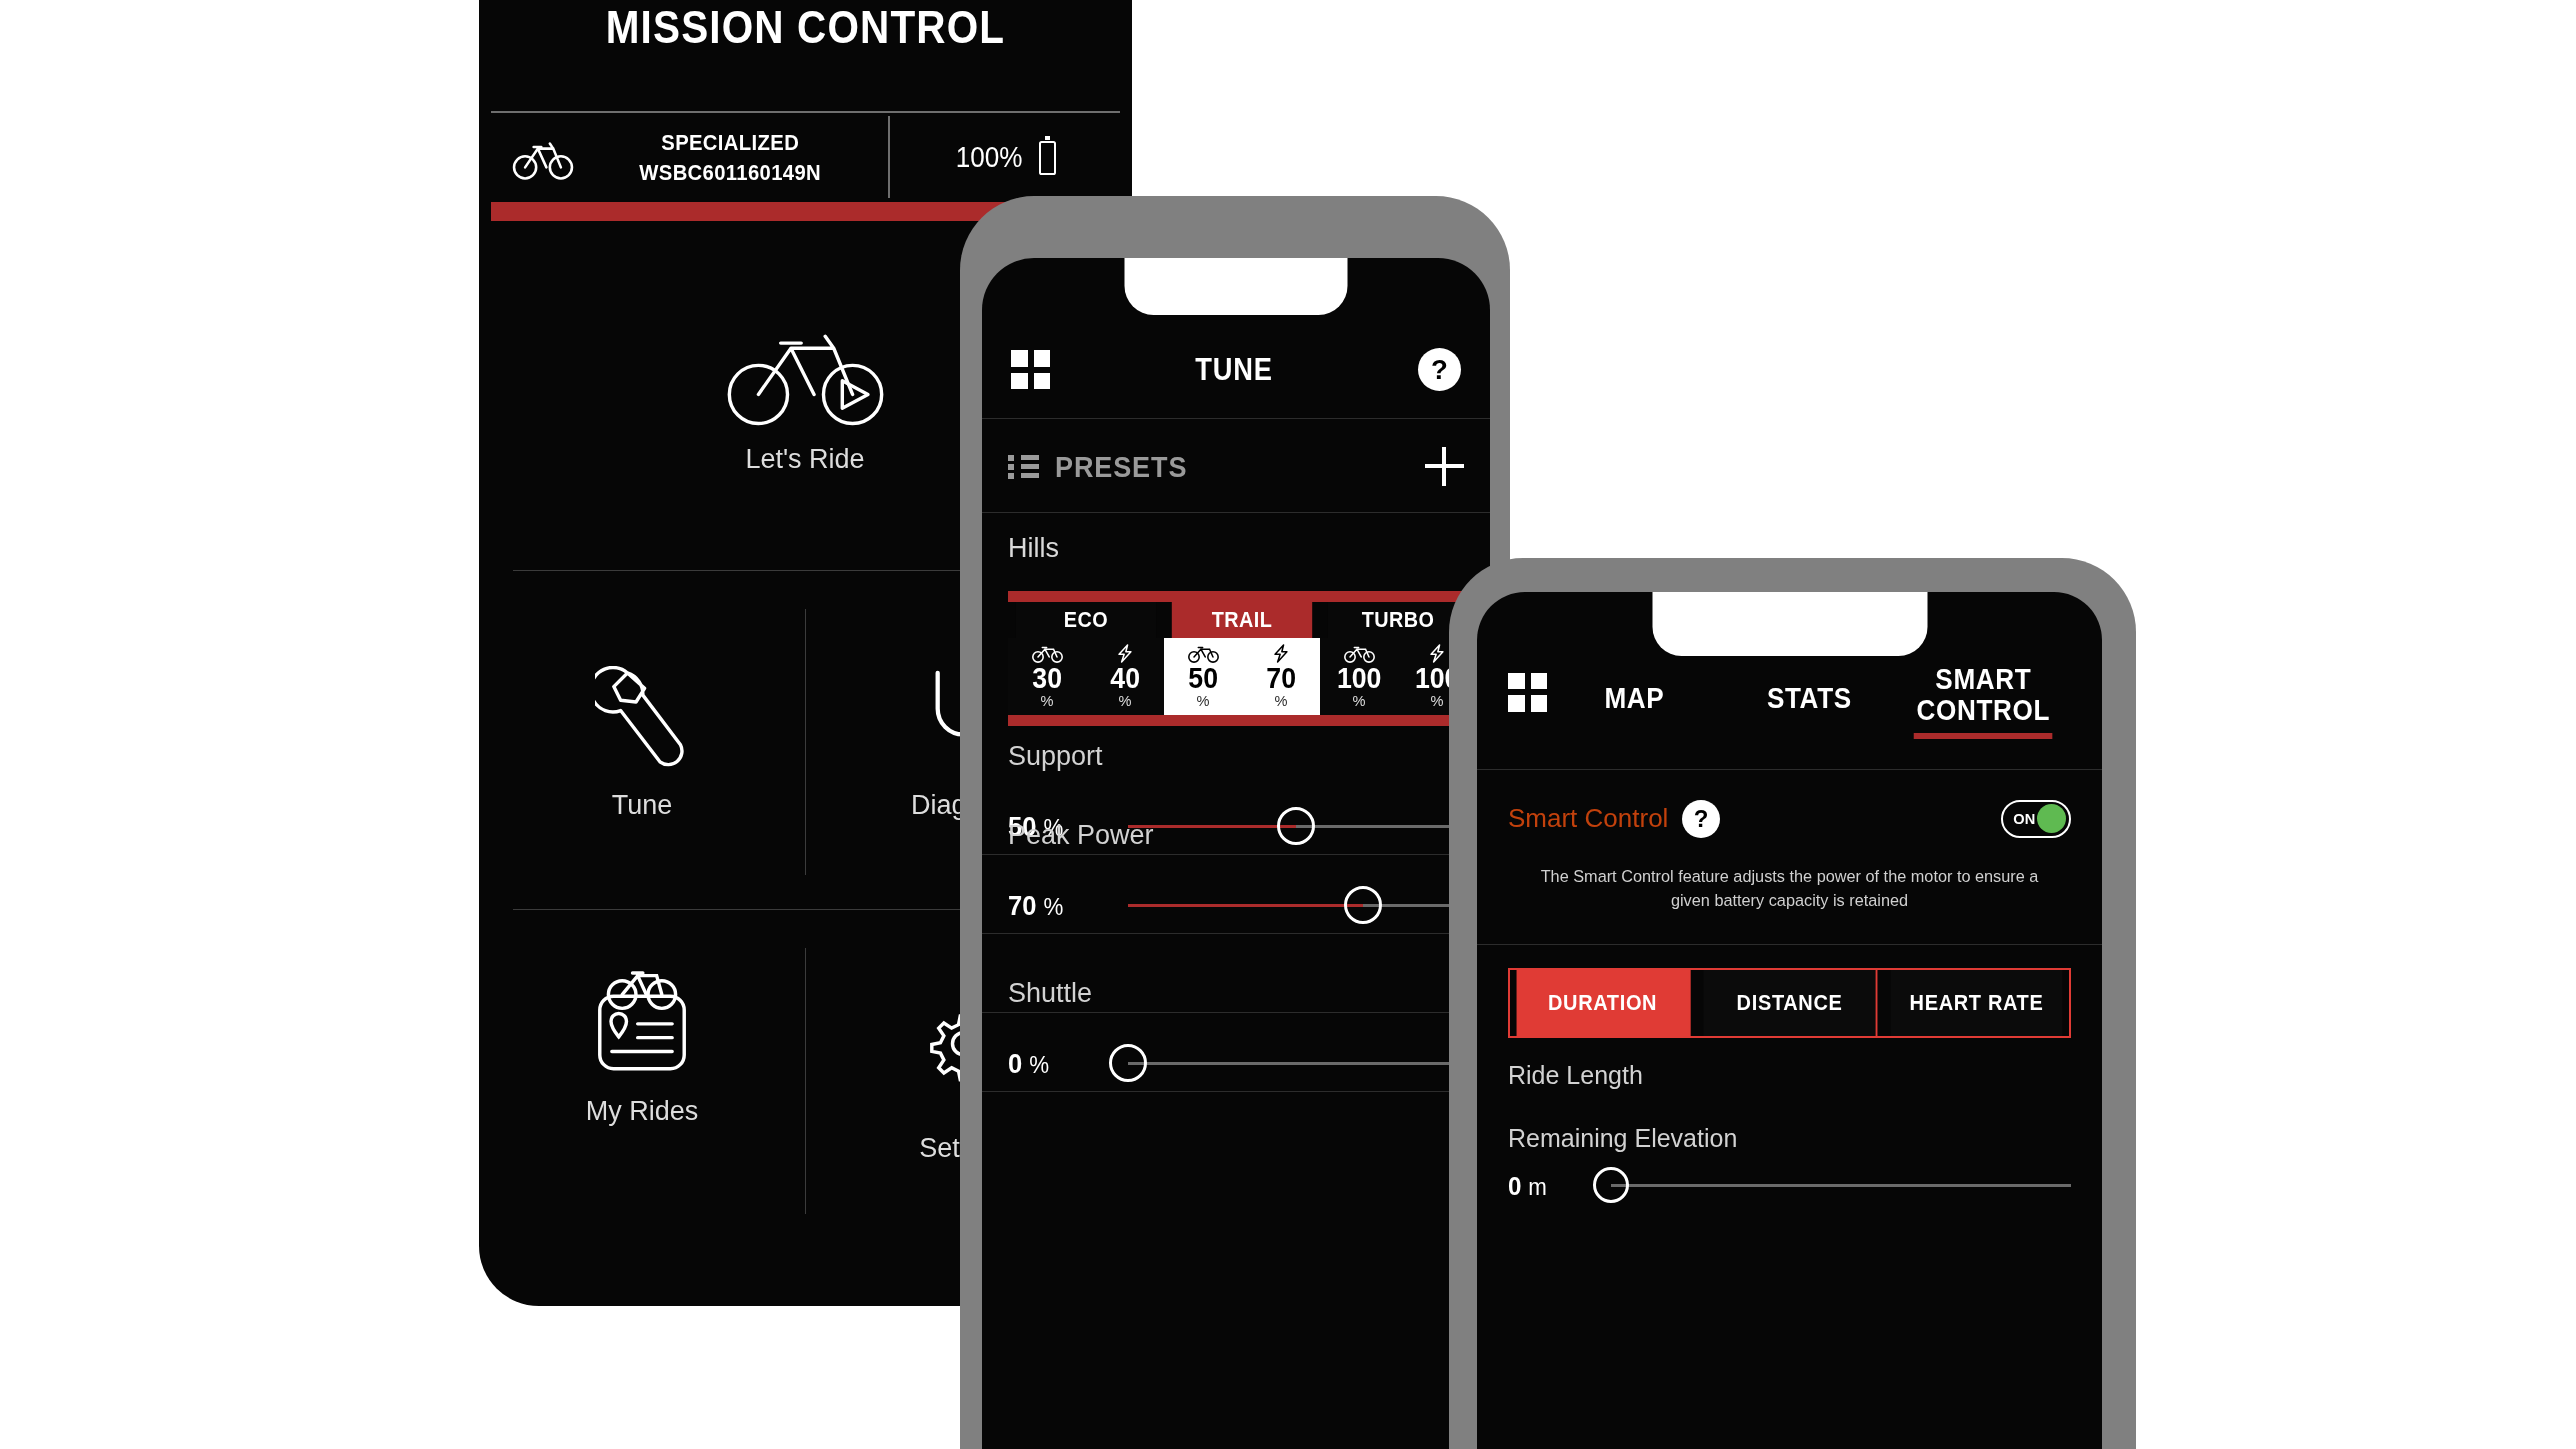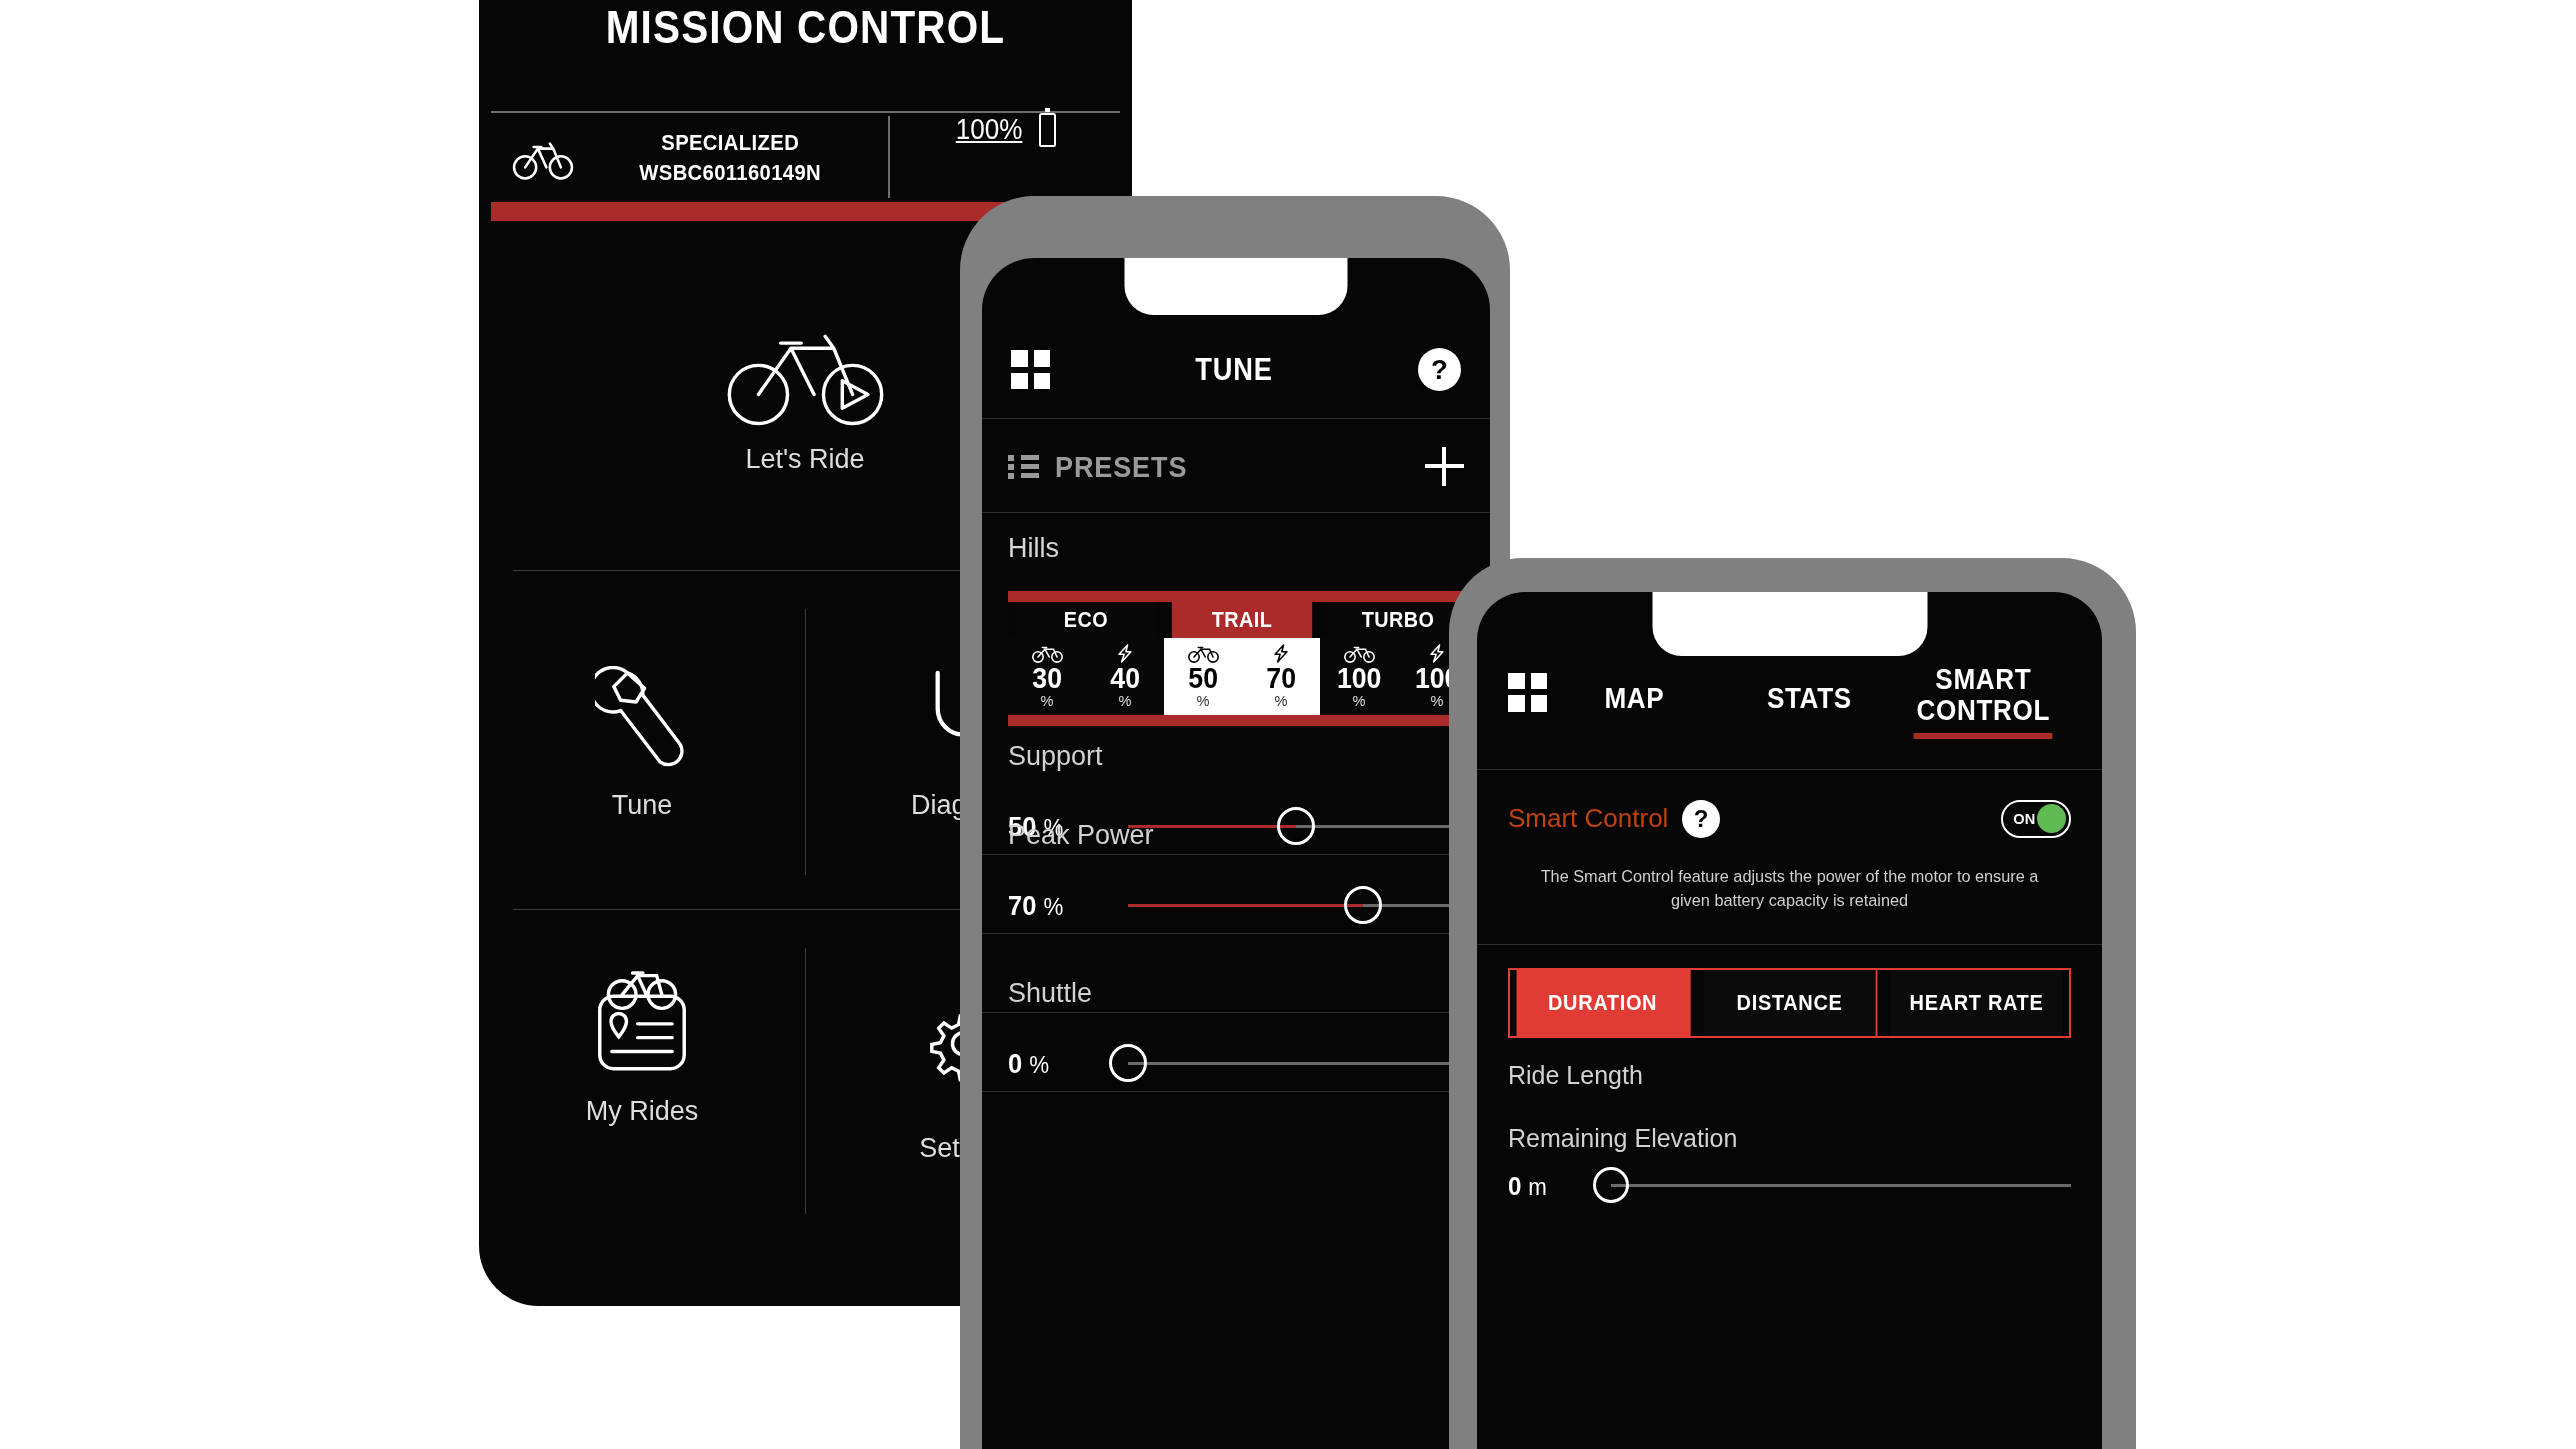--- a/index.html
+++ b/index.html
@@ -23,21 +23,21 @@
   }
   .mc-divider { position:absolute; left:12px; top:163px; width:629px; height:1.7px; background:#6e6e6e; }
   .mc-bikebar { position:absolute; left:12px; top:165px; width:629px; height:65px; }
   .mc-bike-left { position:absolute; left:0; top:0; width:395px; height:89px; display:flex; align-items:center; }
   .mc-bike-icon { width:62px; height:46px; margin-left:20.6px; flex:none; }
   .mc-bike-text { flex:1; text-align:center; color:#fff; line-height:1.35;
       font-family:"Liberation Sans Narrow","Liberation Sans",sans-serif;
       font-size:22px; font-weight:bold; letter-spacing:0.4px; transform:scaleX(.92);}
   .mc-vline { position:absolute; left:397px; top:3.4px; width:1.7px; height:82px; background:#6e6e6e; }
   .mc-batt { position:absolute; left:398px; top:0; width:230px; height:89px;
-      display:flex; justify-content:center; gap:12px; color:#fff;text-decoration:underline; }
+      display:flex; align-items:center; justify-content:center; gap:12px; color:#fff; }
   .mc-batt-pct { font-size:29px; font-family:"Liberation Sans Narrow","Liberation Sans",sans-serif; transform:scaleX(.9);}
   .mc-batt-icon { width:17px; height:34px; border:2.6px solid #fff; border-radius:2.6px; position:relative; }
   .mc-batt-icon:before { content:""; position:absolute; top:-6.9px; left:4.3px; width:5.2px; height:4.3px; background:#fff; }
   .mc-redbar { position:absolute; left:12px; top:254px; width:629px; height:19px; background:#ab2b2b; }
 
   .mc-grid { position:absolute; left:0; top:283px; width:653px; height:1022px; }
   .mc-cell { position:absolute; width:326px; height:339px; display:flex;
       flex-direction:column; align-items:center; justify-content:center; gap:17px; }
   .mc-cell svg { display:block; }
   .mc-cell-label { color:#ddd; font-size:27px; font-family:"Liberation Sans",sans-serif; font-weight:300; }

